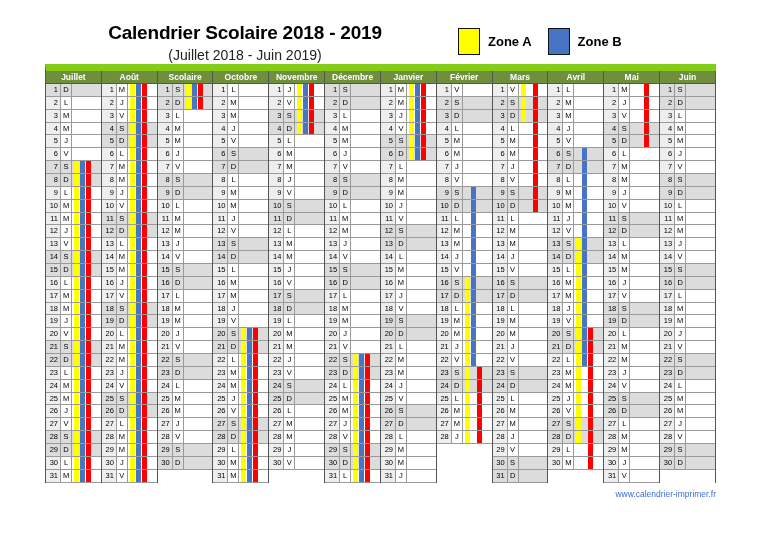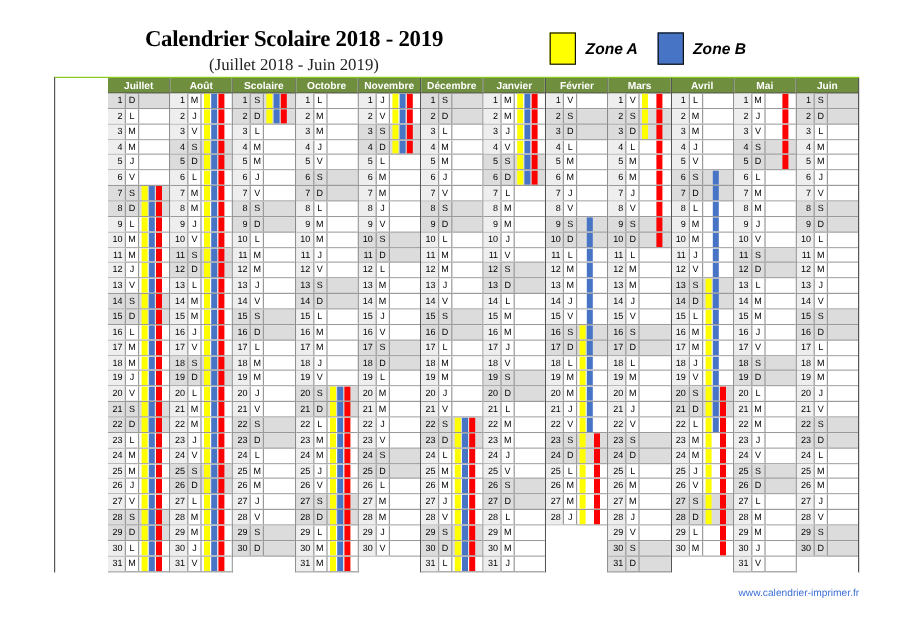--- a/index.html
+++ b/index.html
@@ -9,47 +9,46 @@
     background:#ffffff;
     font-family:"Liberation Sans", sans-serif;
     overflow:hidden;
     position:relative;
   }
   
   #header{
     position:absolute;left:0;top:0;width:760px;height:64px;
   }
   #title-block{
-    position:absolute;left:45px;top:22px;width:400px;text-align:center;font-family:Liberation Serif, serif;
+    position:absolute;left:45px;top:22px;width:400px;text-align:center;
   }
   #page-title{
     font-size:19px;font-weight:bold;color:#000;letter-spacing:-0.2px;
     white-space:nowrap;
   }
   #page-subtitle{
     font-size:14px;color:#222;margin-top:3px;white-space:nowrap;
   }
   #legend{
     position:absolute;left:458px;top:28px;height:26px;
-    display:flex;align-items:flex-end;font-style:italic;
+    display:flex;align-items:center;
   }
   .legend-entry{display:flex;align-items:center;margin-right:16px;}
   .legend-swatch{
     width:20px;height:25px;border:1px solid #111;margin-right:8px;
   }
   .legend-label{font-size:13px;font-weight:bold;color:#000;white-space:nowrap;}
   
   #calendar{
     position:absolute;left:45px;top:64px;
     width:671px;
     display:flex;
     border-left:1px solid #555;
-    border-top:1px solid #84cc16;
+    border-top:7px solid #84cc16;
     box-sizing:border-box;
-    padding-left:44px;
   }
   .month-col{
     width:55.9px;
     border-right:1px solid #555;
     box-sizing:border-box;
     display:flex;flex-direction:column;
   }
   .month-head{
     height:13px;line-height:13px;
     background:#6f8f3f;

